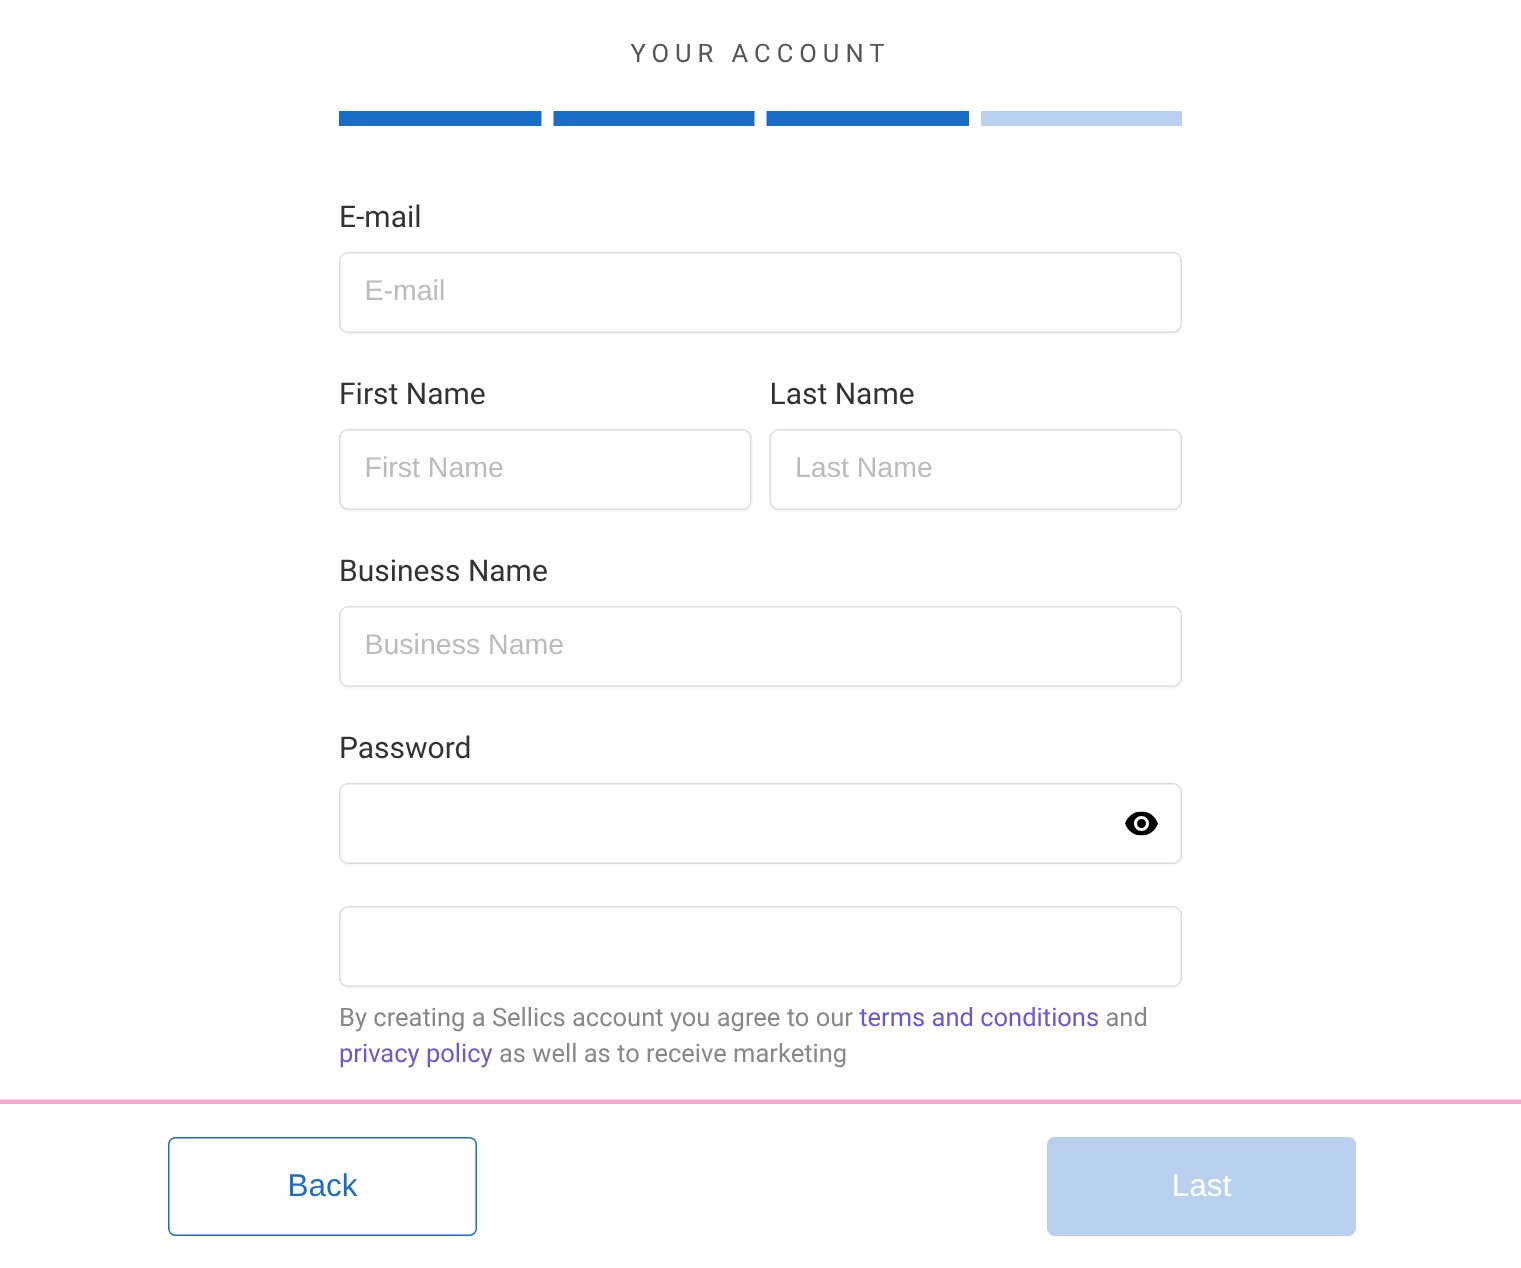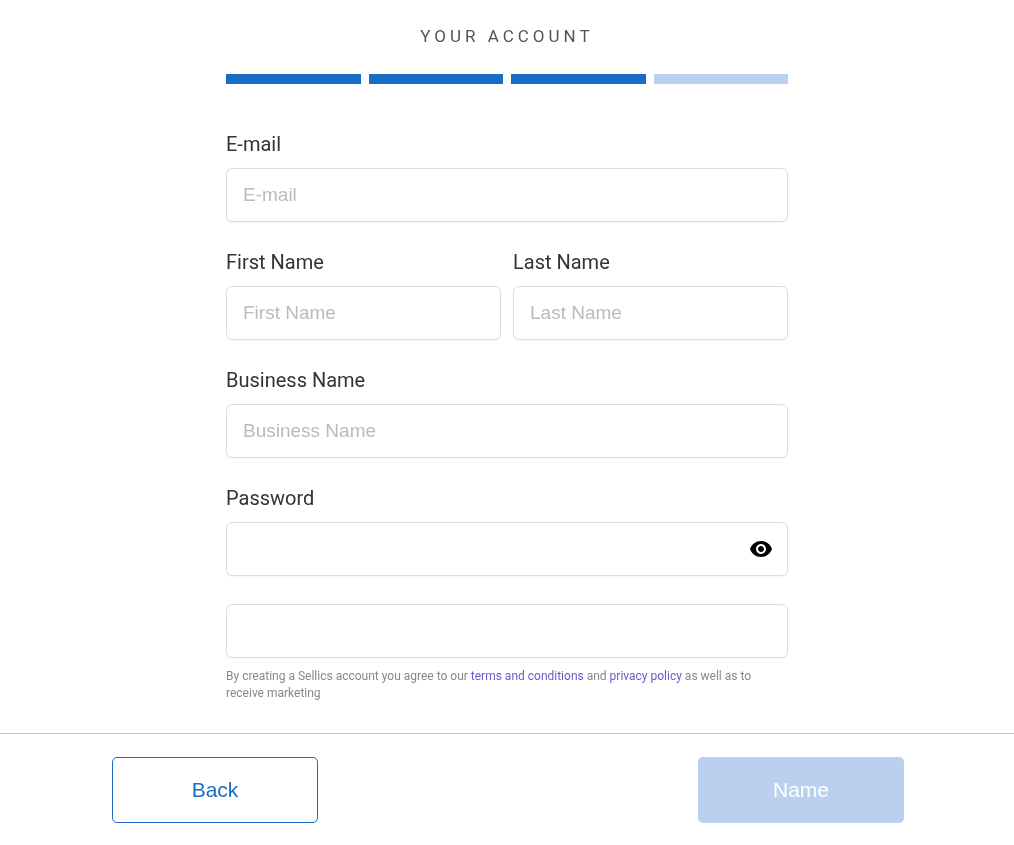--- a/index.html
+++ b/index.html
@@ -81,37 +81,37 @@
     .eye-icon {
       position: absolute;
       right: 16px;
       top: 50%;
       transform: translateY(-50%);
       cursor: pointer;
       display: flex;
       align-items: center;
     }
     .legal {
-      font-size: 12px;
+      font-size: 17px;
       color: #888;
       line-height: 1.4;
       margin-top: 3px;
     }
     .legal a {
       color: #6a5acd;
       text-decoration: none;
       cursor: pointer;
     }
     .footer {
       position: absolute;
       bottom: 0;
       left: 0;
       right: 0;
       height: 112px;
-      border-top: 1px solid #f9a8d4;
+      border-top: 3px solid #f9a8d4;
       background: #fff;
       display: flex;
       justify-content: space-between;
       align-items: center;
       padding: 0 110px 0 112px;
     }
     .btn {
       height: 66px;
       width: 206px;
       border-radius: 5px;
@@ -192,14 +192,14 @@
     </div>
 
     <p class="legal">
       <span>By creating a Sellics account you agree to our </span><a>terms and conditions</a><span> and </span><a>privacy policy</a><span> as well as to receive marketing</span>
     </p>
   </div>
 </div>
 
 <div class="footer">
   <button class="btn btn-back">Back</button>
-  <button class="btn btn-next">Name</button>
+  <button class="btn btn-next">Last</button>
 </div>
 
 </body></html>

